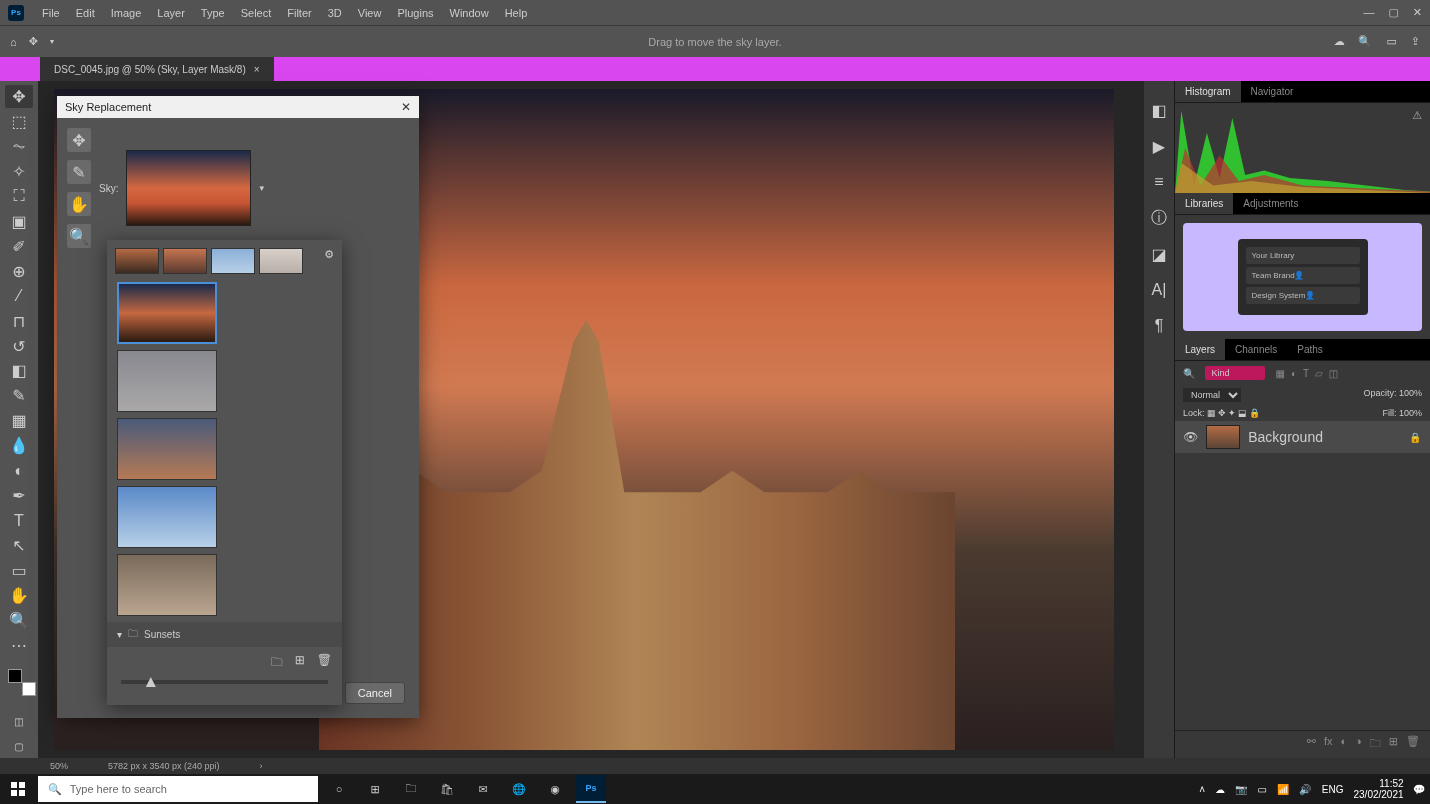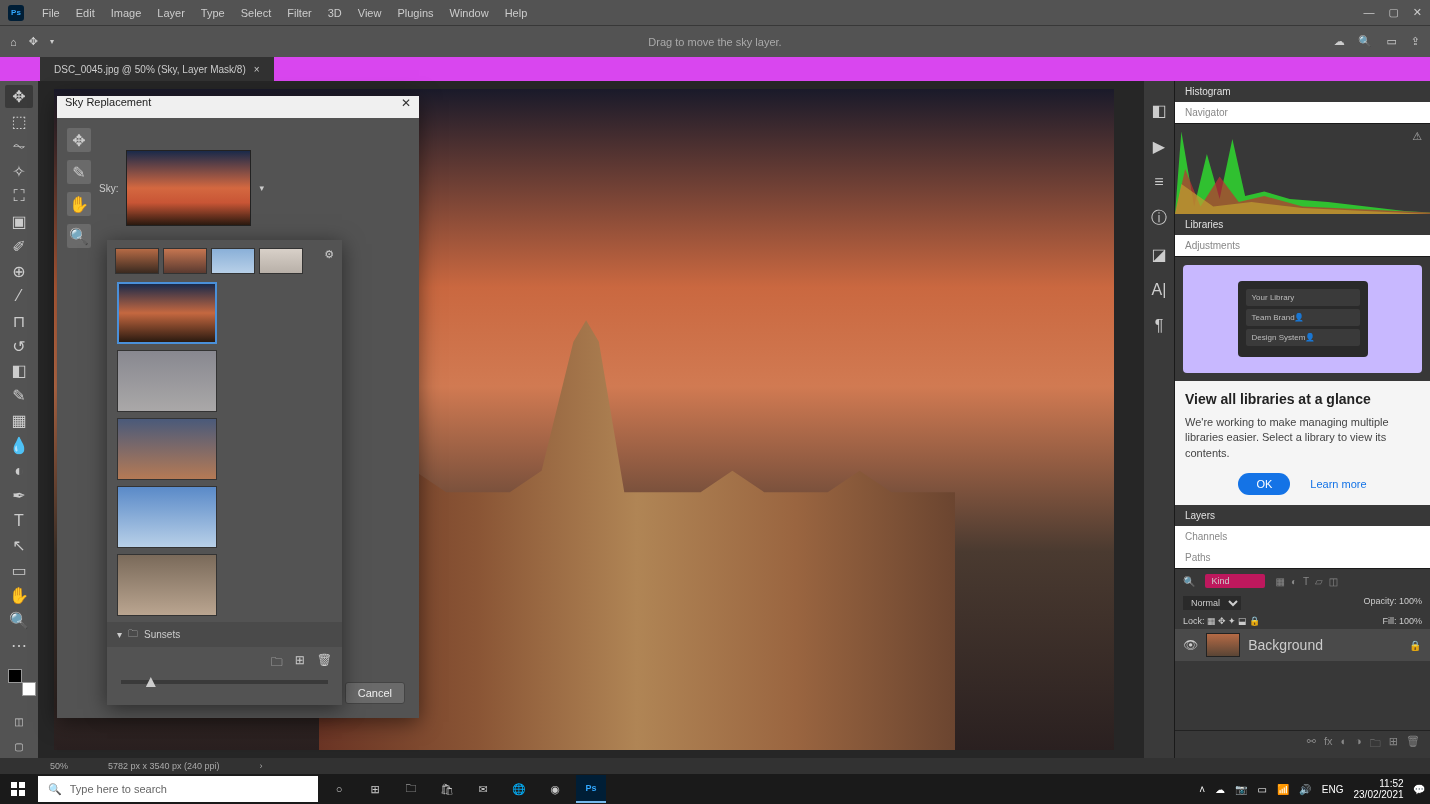--- a/index.html
+++ b/index.html
@@ -23,21 +23,21 @@
 .toolbar .swatches .fg { width: 14px; height: 14px; background: #000; border: 1px solid #999; position: absolute; top: 0; left: 0; }
 .toolbar .swatches .bg { width: 14px; height: 14px; background: #fff; border: 1px solid #999; position: absolute; bottom: -6px; right: -6px; }
 .canvas-area { flex: 1; background: #262626; position: relative; overflow: hidden; }
 .canvas-area .photo { position: absolute; left: 16px; top: 8px; right: 30px; bottom: 8px; background: linear-gradient(180deg, #1a1a2a 0%, #ca6840 30%, #d17a52 45%, #4a3a30 70%, #2a2020 100%); }
 .canvas-area .building { position: absolute; left: 25%; right: 15%; top: 35%; bottom: 0; background: linear-gradient(90deg, #6b3525, #8a5535, #b08555, #9a6540, #6b4530); clip-path: polygon(0 40%, 10% 40%, 15% 35%, 20% 40%, 30% 40%, 35% 35%, 40% 5%, 42% 0%, 44% 5%, 48% 40%, 60% 40%, 65% 35%, 70% 40%, 80% 40%, 85% 35%, 90% 40%, 100% 40%, 100% 100%, 0 100%); }
 .right-panels { width: 256px; background: #323232; border-left: 1px solid #1a1a1a; display: flex; flex-direction: column; }
 .panel-strip { width: 30px; background: #3a3a3a; display: flex; flex-direction: column; align-items: center; gap: 18px; padding-top: 20px; }
 .panel-strip .ps-icon { width: 18px; height: 18px; display: flex; align-items: center; justify-content: center; }
 .right-container { display: flex; }
 .panel-group { background: #383838; }
-.panel-tabs { display: flex; font-size: 10px; background: #ffffff; border-bottom: 1px solid #1a1a1a; flex-direction: column; }
+.panel-tabs { display: flex; font-size: 10px; background: #000000; border-bottom: 1px solid #1a1a1a; }
 .panel-tabs .ptab { padding: 5px 10px; cursor: pointer; color: #888; }
 .panel-tabs .ptab.active { background: #383838; color: #e0e0e0; }
 .histogram { height: 90px; position: relative; background: #383838; overflow: hidden; }
 .histogram svg { width: 100%; height: 100%; }
 .libraries-panel { flex: 0 0 auto; }
 .lib-content { padding: 8px; background: #383838; }
 .lib-promo { background: #c8b8ff; border-radius: 4px; padding: 16px; display: flex; justify-content: center; }
 .lib-promo .box { background: #2a2a2a; border-radius: 4px; width: 130px; padding: 8px; }
 .lib-promo .row { font-size: 8px; color: #bbb; padding: 4px 6px; margin-bottom: 3px; background: #3a3a3a; border-radius: 2px; display: flex; justify-content: flex-start; align-items: center; }
 .lib-text { padding: 10px; background: #f5f5f5; color: #222; }
@@ -63,21 +63,21 @@
 .layers-footer span { font-size: 11px; color: #888; }
 .statusbar { height: 16px; background: #323232; font-size: 9px; color: #aaa; display: flex; align-items: center; padding: 0 50px; gap: 40px; }
 .taskbar { height: 30px; background: #1a1a1a; display: flex; align-items: center; padding: 0 4px; font-size: 11px; gap: 6px; }
 .taskbar .start { width: 28px; height: 28px; display: flex; align-items: center; justify-content: center; }
 .taskbar .search { flex: 0 0 280px; background: #fff; height: 26px; border-radius: 0; display: flex; align-items: center; padding: 0 10px; gap: 8px; color: #666; }
 .taskbar .tray { margin-left: auto; display: flex; align-items: center; gap: 10px; color: #fff; font-size: 10px; }
 .taskbar .task-icon { width: 30px; height: 28px; display: flex; align-items: center; justify-content: center; cursor: pointer; }
 .taskbar .clock { text-align: right; line-height: 1.1; }
 
 .dialog { position: absolute; left: 57px; top: 96px; width: 362px; background: #535353; box-shadow: 0 4px 20px rgba(0,0,0,0.5); }
-.dialog .titlebar { background: #f0f0f0; color: #222; height: 22px; display: flex; align-items: flex-start; padding: 0 8px; font-size: 11px; }
+.dialog .titlebar { background: #f0f0f0; color: #222; height: 22px; display: flex; align-items: center; padding: 0 8px; font-size: 11px; }
 .dialog .titlebar .close { margin-left: auto; cursor: pointer; font-size: 12px; color: #333; }
 .dialog-body { padding: 10px; display: flex; gap: 8px; }
 .dialog-toolbar { display: flex; flex-direction: column; gap: 8px; }
 .dialog-toolbar .dtool { width: 24px; height: 24px; background: #6a6a6a; border-radius: 2px; display: flex; align-items: center; justify-content: center; cursor: pointer; }
 .sky-preview { display: flex; align-items: center; gap: 8px; }
 .sky-preview .label { font-size: 10px; }
 .sky-preview .thumb { width: 125px; height: 76px; background: linear-gradient(180deg, #1a2a4a 0%, #d46840 50%, #c85535 70%, #2a1a10 100%); border: 1px solid #222; }
 .sky-picker { position: absolute; left: 107px; top: 240px; width: 235px; height: 465px; background: #535353; box-shadow: 0 4px 20px rgba(0,0,0,0.5); }
 .sky-picker .top { padding: 8px; display: flex; gap: 4px; }
 .sky-picker .top .sthumb { width: 44px; height: 26px; background: #555; border: 1px solid #333; }
@@ -218,28 +218,20 @@
                   <span>Team Brand</span>
                   <span>👤</span>
                 </div>
               <div class="row">
                   <span>Design System</span>
                   <span>👤</span>
                 </div>
             </div>
           </div>
         </div>
-        <div class="lib-text">
-          <h3>View all libraries at a glance</h3>
-          <p>We're working to make managing multiple libraries easier. Select a library to view its contents.</p>
-          <div class="lib-buttons">
-            <button class="btn-ok">OK</button>
-            <span class="btn-learn">Learn more</span>
-          </div>
-        </div>
       </div>
 
       <div class="panel-group layers-panel">
         <div class="panel-tabs">
           <div class="ptab active">Layers</div>
           <div class="ptab">Channels</div>
           <div class="ptab">Paths</div>
         </div>
         <div class="layers-bar">
           <span style="font-size:10px">🔍</span>

